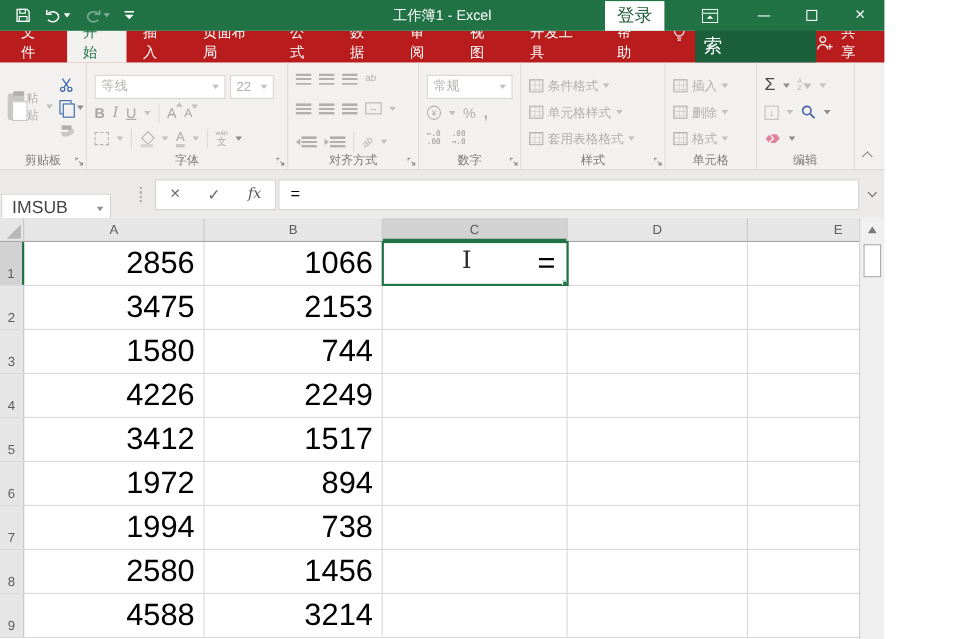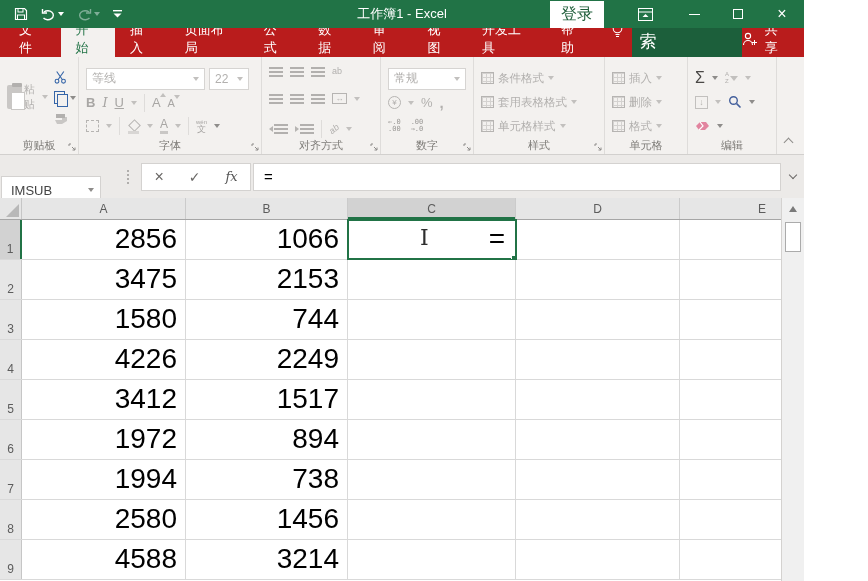--- a/index.html
+++ b/index.html
@@ -102,21 +102,21 @@
   .g-edit { width:89px; }
   .sigma { font-size:16px; color:#4a4846; line-height:1; }
   .sort-ic { display:flex; align-items:center; gap:1px; }
   .sort-az { display:flex; flex-direction:column; font-size:6px; color:#b2b0ae; line-height:1.1; }
   .funnel { width:0; height:0; border-left:4px solid transparent; border-right:4px solid transparent; border-top:5px solid #c2c0be; }
   .filldown-ic { width:13px; height:13px; border:1px solid #c2c0be; font-size:9px; color:#b2b0ae; display:flex; align-items:center; justify-content:center; line-height:1; }
   .collapse-chev { position:absolute; right:12px; bottom:8px; width:7px; height:7px; border-left:1.5px solid #8e8c8a; border-top:1.5px solid #8e8c8a; transform:rotate(45deg); }
 
   
   .fbar { height:43px; flex:0 0 43px; background:#eceae8; display:flex; align-items:center; position:relative; }
-  .namebox { width:100px; height:28px; margin-left:1px; background:#fff; border:1px solid #d4d2d0; display:flex; align-items:center; justify-content:space-between; padding:0 6px 0 9px; font-size:13px; color:#444;margin-top:27px; }
+  .namebox { width:100px; height:28px; margin-left:1px; background:#fff; border:1px solid #d4d2d0; display:flex; align-items:center; justify-content:space-between; padding:0 6px 0 9px; font-size:16px; color:#444;margin-top:27px; }
   .fdots { width:2px; height:14px; margin-left:26px; background:repeating-linear-gradient(to bottom,#b0aeac 0 2px,transparent 2px 4px); }
   .fbtns { width:110px; height:28px; margin-left:12px; background:#fff; border:1px solid #d4d2d0; display:flex; align-items:center; justify-content:space-around; }
   .fx-cancel { font-size:16px; color:#6a6866; line-height:1; }
   .fx-enter { font-size:14px; color:#6a6866; line-height:1; }
   .fx-fx { font-family:"DejaVu Serif",serif; font-style:italic; font-size:13px; color:#555; }
   .finput { flex:1; height:28px; margin-left:2px; background:#fff; border:1px solid #d4d2d0; display:flex; align-items:center; padding-left:10px; font-size:15px; color:#000; }
   .fexpand { width:23px; height:28px; display:flex; align-items:center; justify-content:center; }
   .chev-down { width:6px; height:6px; border-right:1.5px solid #6a6866; border-bottom:1.5px solid #6a6866; transform:rotate(45deg); margin-top:-3px; }
 
   
@@ -382,26 +382,26 @@
     </div>
 
     <div class="group g-styles">
       <div class="s-row">
         <span class="mini-grid"></span>
         <span>条件格式</span>
           <span class="dd d2"></span>
       </div>
       <div class="s-row">
         <span class="mini-grid"></span>
-        <span>套用表格格式</span>
+        <span>单元格样式</span>
           <span class="dd d2"></span>
       </div>
       <div class="s-row">
         <span class="mini-grid"></span>
-        <span>单元格样式</span>
+        <span>套用表格格式</span>
           <span class="dd d2"></span>
       </div>
       <div class="glabel">样式</div>
       <span class="launcher">
         <svg width="8" height="8" viewBox="0 0 8 8">
             <path d="M1 3 V1 H3 M4 4 L7 7 M7 4.5 V7 H4.5" fill="none" stroke="#8e8c8a"></path>
           </svg>
       </span>
     </div>
 

